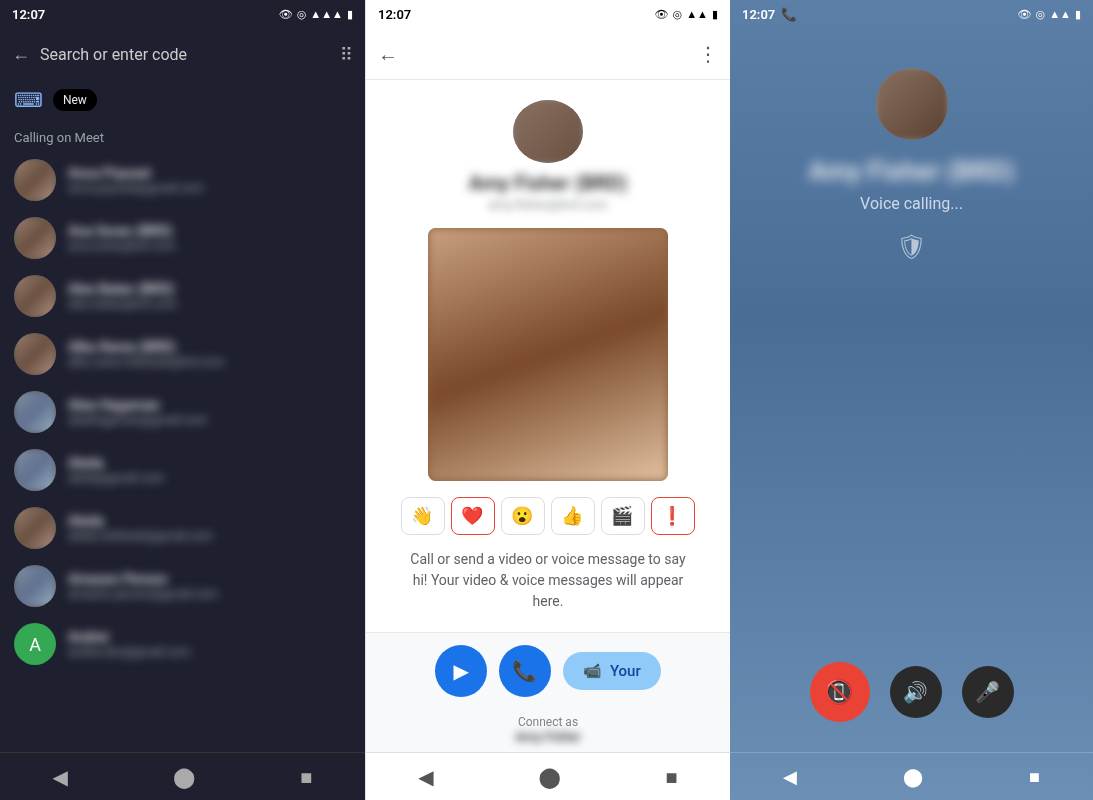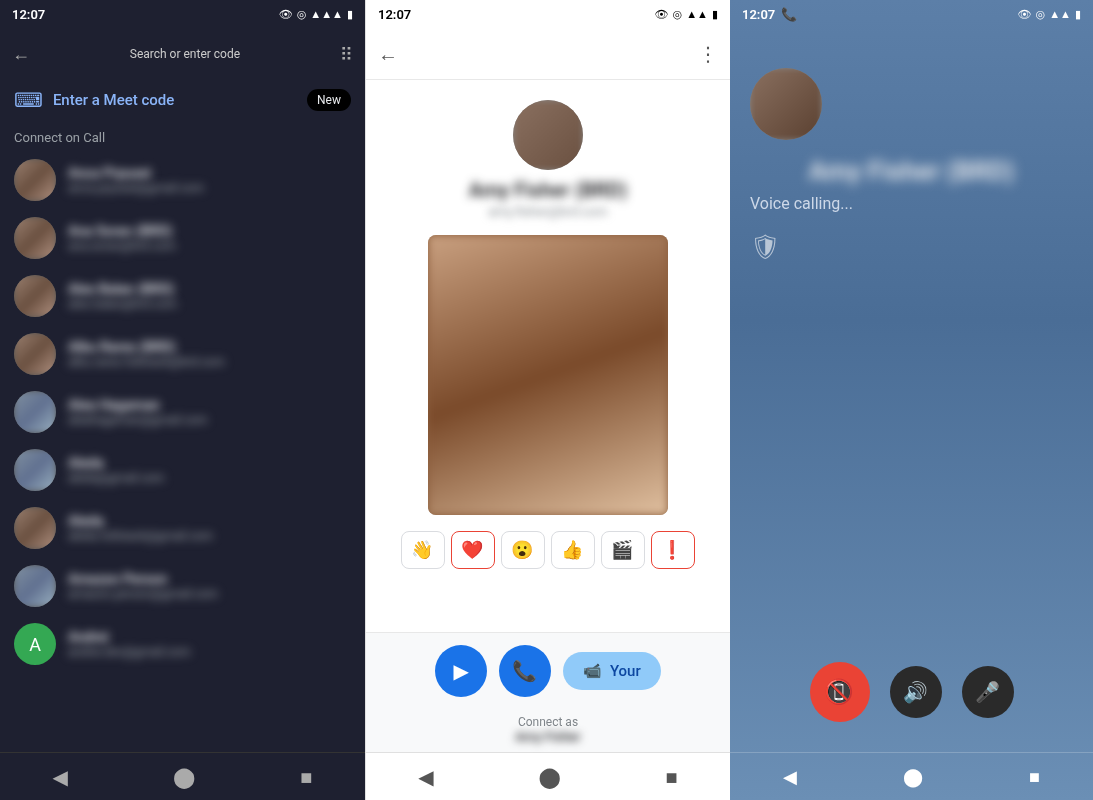--- a/index.html
+++ b/index.html
@@ -55,22 +55,21 @@
       height: 52px;
     }
     .back-arrow {
       color: #aaa;
       font-size: 18px;
       cursor: pointer;
     }
     .search-input-fake {
       flex: 1;
       color: #ccc;
-      font-size: 12px;
-      text-align: center;
+      font-size: 16px;
     }
     .grid-icon {
       color: #aaa;
       font-size: 18px;
     }
 
     .meet-code-row {
       display: flex;
       align-items: center;
       padding: 8px 14px;
@@ -361,20 +360,21 @@
       color: #fff;
       display: flex;
       align-items: center;
       gap: 6px;
     }
 
     .call-body {
       flex: 1;
       display: flex;
       flex-direction: column;
+      align-items: center;
       padding: 40px 20px 20px;
     }
 
     .call-avatar {
       width: 72px;
       height: 72px;
       border-radius: 50%;
       background: #888;
       margin-bottom: 16px;
       overflow: hidden;
@@ -471,25 +471,24 @@
   </div>
 
   <div class="search-bar">
     <span class="back-arrow">←</span>
     <span class="search-input-fake">Search or enter code</span>
     <span class="grid-icon">⠿</span>
   </div>
 
   <div class="meet-code-row">
     <span class="keyboard-icon">⌨</span>
-    <span class="meet-code-label">Enter a Meet code</span>
     <span class="new-badge">New</span>
   </div>
 
-  <div class="section-header">Connect on Call</div>
+  <div class="section-header">Calling on Meet</div>
 
   <div class="contact-list">
     <div class="contact-item">
       <div class="avatar">
           <div class="blurred-avatar"></div>
         </div>
       <div class="contact-info">
         <div class="contact-name blurred-text">Anca Prpusei</div>
         <div class="contact-sub blurred-text">anca.prpusei@gmail.com</div>
       </div>
@@ -606,20 +605,21 @@
 
     <div class="emoji-row">
       <button class="emoji-btn">👋</button>
       <button class="emoji-btn" style="border-color:#ea4335;">❤️</button>
       <button class="emoji-btn">😮</button>
       <button class="emoji-btn">👍</button>
       <button class="emoji-btn">🎬</button>
       <button class="emoji-btn" style="border-color:#ea4335;">❗</button>
     </div>
 
+    <div class="chat-cta-text">Call or send a video or voice message to say hi! Your video &amp; voice messages will appear here.</div>
   </div>
 
   <div class="chat-actions">
     <div class="action-btn-circle">
       <span>▶</span>
     </div>
     <div class="action-btn-circle">
       <span>📞</span>
     </div>
     <div class="action-btn-call">

